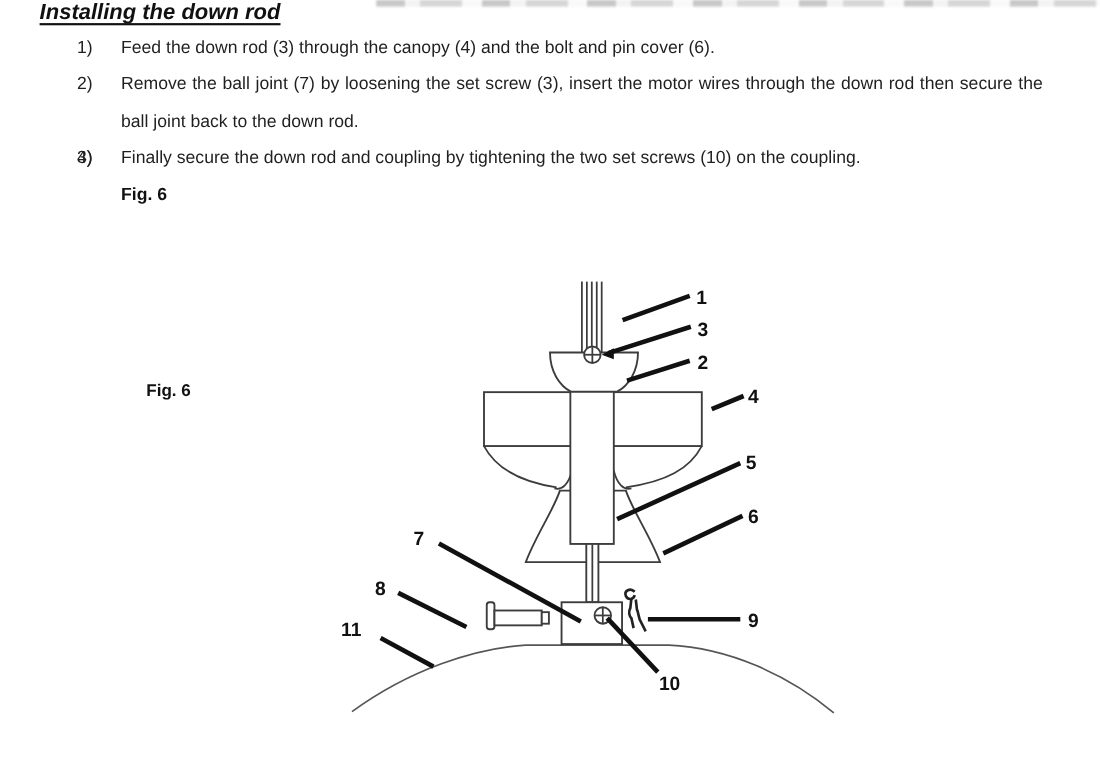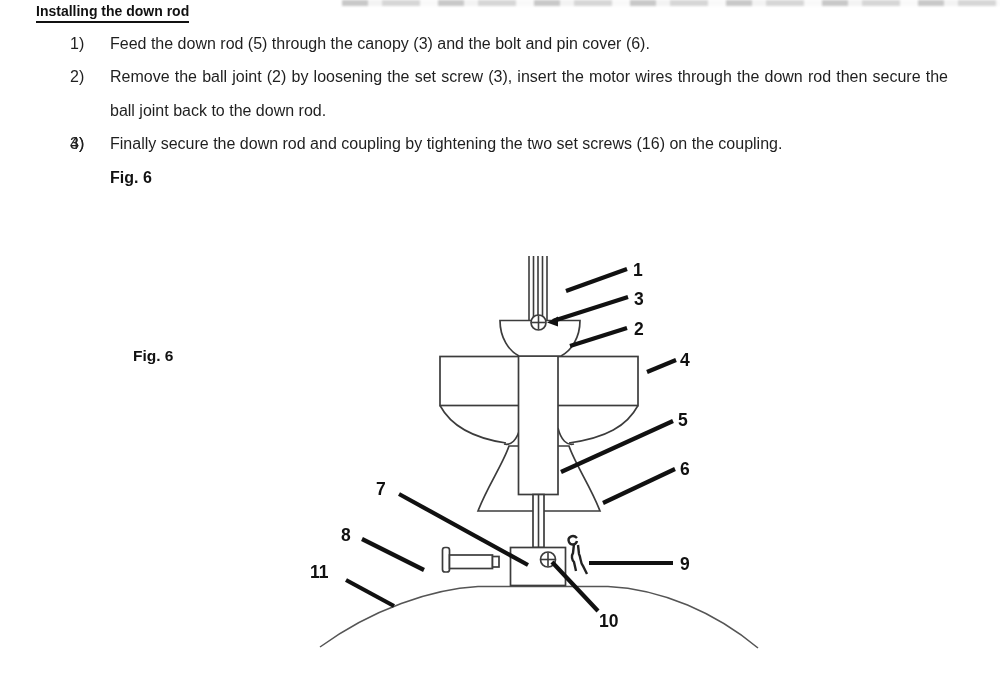--- a/index.html
+++ b/index.html
@@ -11,22 +11,22 @@
   }
   .top-artifact{
     position:absolute;left:342px;top:0;width:658px;height:6px;
     background:repeating-linear-gradient(90deg,
       rgba(110,110,110,.38) 0 26px, rgba(160,160,160,.12) 26px 40px,
       rgba(120,120,120,.30) 40px 78px, rgba(180,180,180,.08) 78px 96px);
     filter:blur(1px);
   }
   .doc-title{
     position:absolute;left:36px;top:2px;
-    font-size:14px;font-weight:bold;color:#111;
-    border-bottom:2.4px solid #111;padding-bottom:0px;line-height:19px;
+    font-size:20px;font-weight:bold;color:#111;
+    border-bottom:2.4px solid #111;padding-bottom:0px;line-height:19px;font-style:italic;
   }
   .steps{
     position:absolute;left:110px;top:27px;width:838px;
     font-size:16px;line-height:33.4px;color:#1f1f1f;
   }
   .step{position:relative;text-align:justify;}
   .step .num{position:absolute;left:-40px;top:0;text-align:left;}
   .fig-label-inline{font-weight:bold;color:#111;}
   .fig-label-side{
     position:absolute;left:133px;top:347px;
@@ -41,32 +41,32 @@
 </head>
 <body>
 
 <div class="top-artifact"></div>
 
 <div class="doc-title">Installing the down rod</div>
 
 <div class="steps">
   <div class="step">
     <span class="num">1)</span>
-    <span>Feed the down rod (5) through the canopy (3) and the bolt and pin cover (6).</span>
+    <span>Feed the down rod (3) through the canopy (4) and the bolt and pin cover (6).</span>
   </div>
   <div class="step">
     <span class="num">2)</span>
-    <span>Remove the ball joint (2) by loosening the set screw (3), insert the motor wires through the down rod then secure the ball joint back to the down rod.</span>
+    <span>Remove the ball joint (7) by loosening the set screw (3), insert the motor wires through the down rod then secure the ball joint back to the down rod.</span>
   </div>
   <div class="step">
     <span class="num">3)</span>
   </div>
   <div class="step">
     <span class="num">4)</span>
-    <span>Finally secure the down rod and coupling by tightening the two set screws (16) on the coupling.</span>
+    <span>Finally secure the down rod and coupling by tightening the two set screws (10) on the coupling.</span>
   </div>
   <div class="fig-label-inline">Fig. 6</div>
 </div>
 
 <div class="fig-label-side">Fig. 6</div>
 
 <svg style="position:absolute;left:0;top:0;" width="1000" height="689" viewBox="0 0 1000 689">
 
   <g>
     <line class="thin" x1="529" y1="256" x2="529" y2="321"></line>

